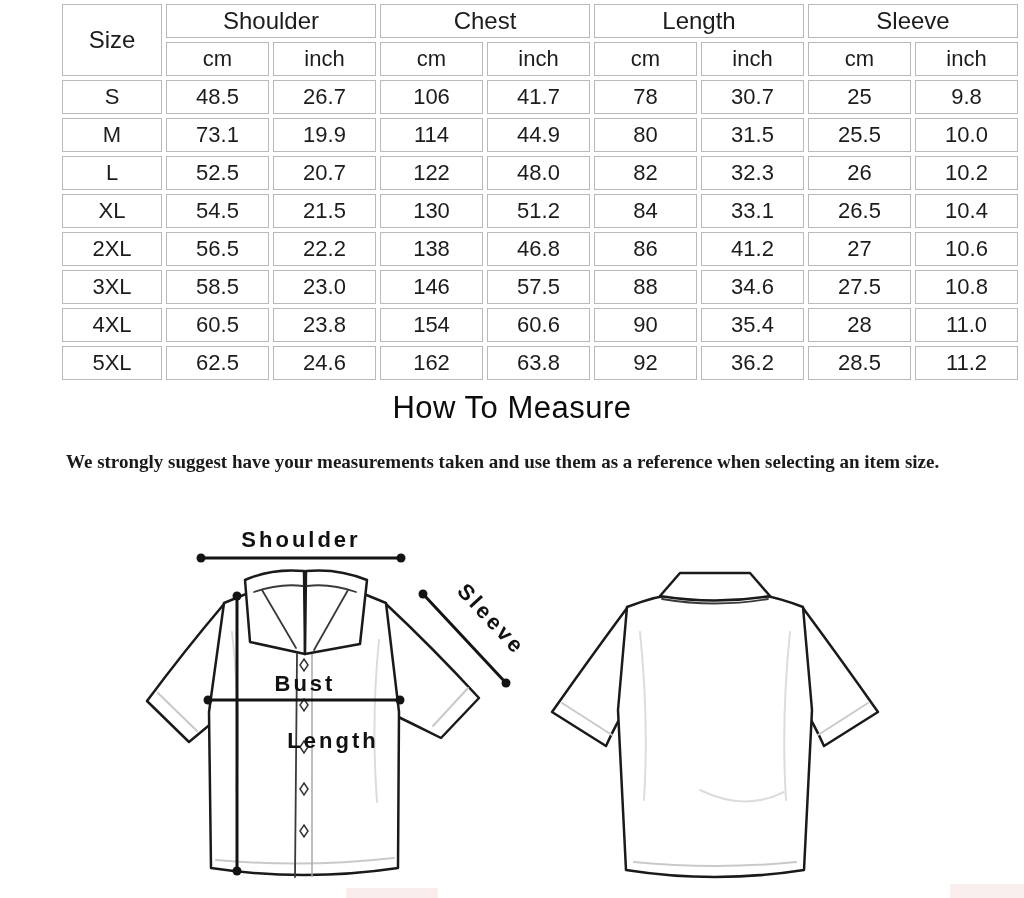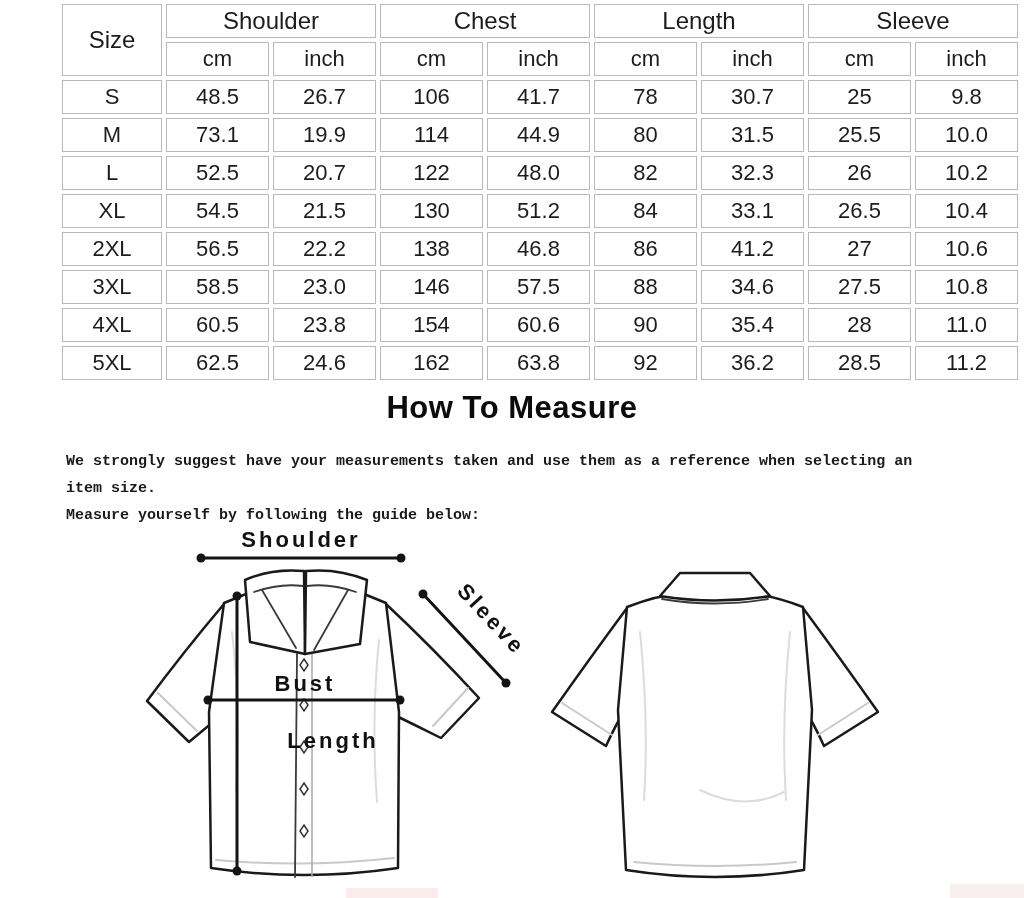--- a/index.html
+++ b/index.html
@@ -17,26 +17,26 @@
     text-align:center;vertical-align:middle;
     font-size:22px;color:#1c1c1c;height:32px;padding:0 4px;
   }
   .size-table .c-size{width:90px;margin-top:8px;}
   .size-table .c-val{width:93px;}
   .size-table .grp{font-size:24px;}
   .size-table .unit{font-size:22px;margin-left:44px;}
   
   .howto-title{
     position:absolute;top:390px;left:0;width:1024px;text-align:center;
-    font-size:31px;font-weight:bold;color:#0b0b0b;letter-spacing:0.5px;
+    font-size:31px;font-weight:normal;color:#0b0b0b;letter-spacing:0.5px;
   }
   .guide-text{
     position:absolute;top:448px;left:66px;width:890px;
-    font-family:Liberation Mono, monospace;font-weight:bold;
-    font-size:15px;line-height:27px;color:#1a1a1a;
+    font-family:Liberation Serif, serif;font-weight:bold;
+    font-size:19px;line-height:27px;color:#1a1a1a;
   }
   
   .diagram-svg{position:absolute;top:510px;left:0;}
   .sketch{fill:#ffffff;stroke:#1a1a1a;stroke-width:2.5;stroke-linejoin:round;stroke-linecap:round;}
   .sketch-thin{fill:none;stroke:#3a3a3a;stroke-width:1.8;stroke-linecap:round;}
   .soft{fill:none;stroke:#c9c9c9;stroke-width:2;stroke-linecap:round;}
   .softer{fill:none;stroke:#dcdcdc;stroke-width:2;stroke-linecap:round;}
   .measure{stroke:#141414;stroke-width:3;stroke-linecap:round;}
   .dot{fill:#141414;stroke:none;}
   .mlabel{
@@ -156,21 +156,20 @@
     <td class="c-val">28.5</td>
     <td class="c-val">11.2</td>
   </tr>
 </tbody>
   </table>
 
 <div class="howto-title">How To Measure</div>
 
 <div class="guide-text">
   <div>We strongly suggest have your measurements taken and use them as a reference when selecting an item size.</div>
-  <div>Measure yourself by following the guide below:</div>
 </div>
 
 <svg class="diagram-svg" width="1024" height="388" viewBox="0 510 1024 388" xmlns="http://www.w3.org/2000/svg">
 
   <rect class="artifact" x="346" y="888" width="92" height="10" fill="#f3dcdc"></rect>
   <rect class="artifact" x="950" y="884" width="74" height="14" fill="#f5e2e2"></rect>
 
   <g>
 
     <path class="sketch" d="M 224,604 Q 185,650 147,701 L 189,742 Q 208,726 228,710 Z"></path>

